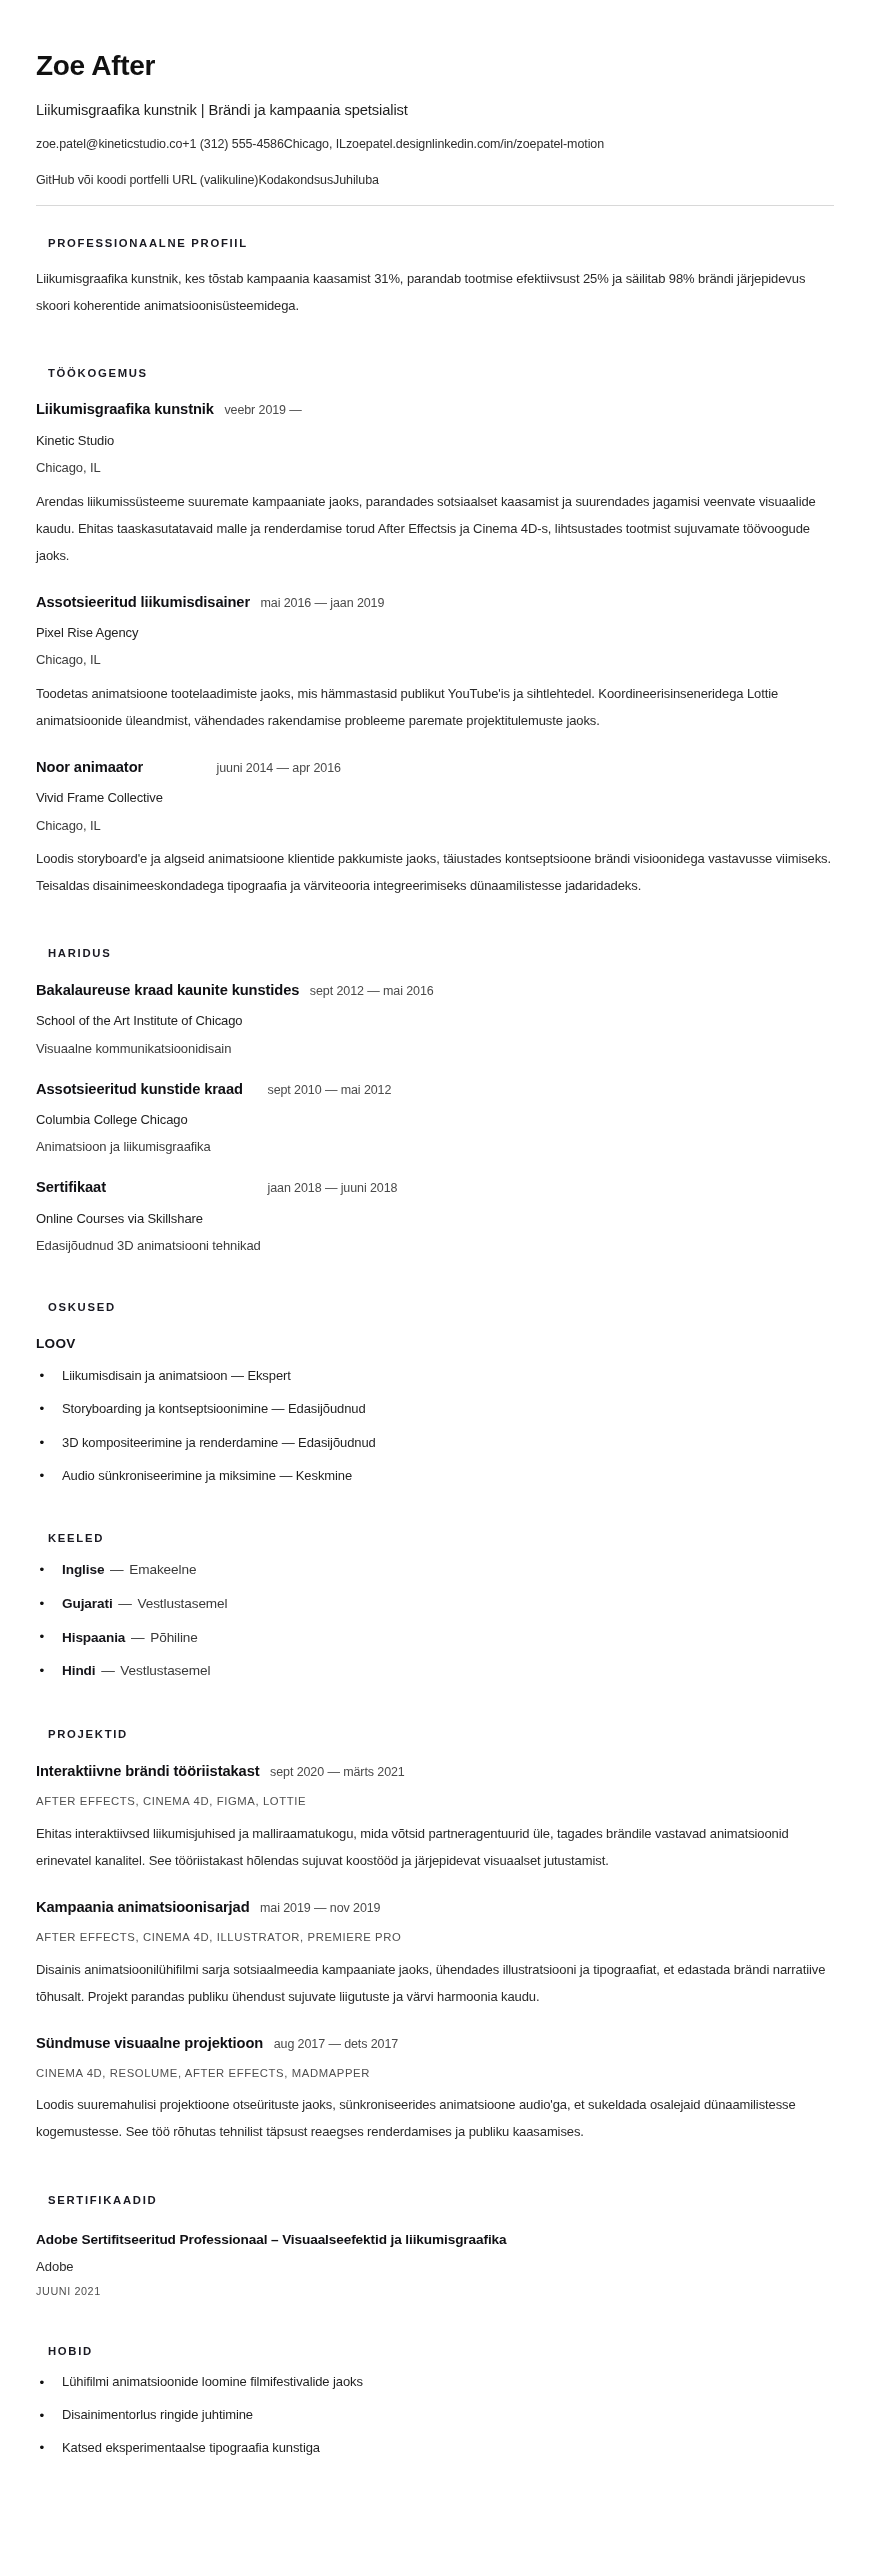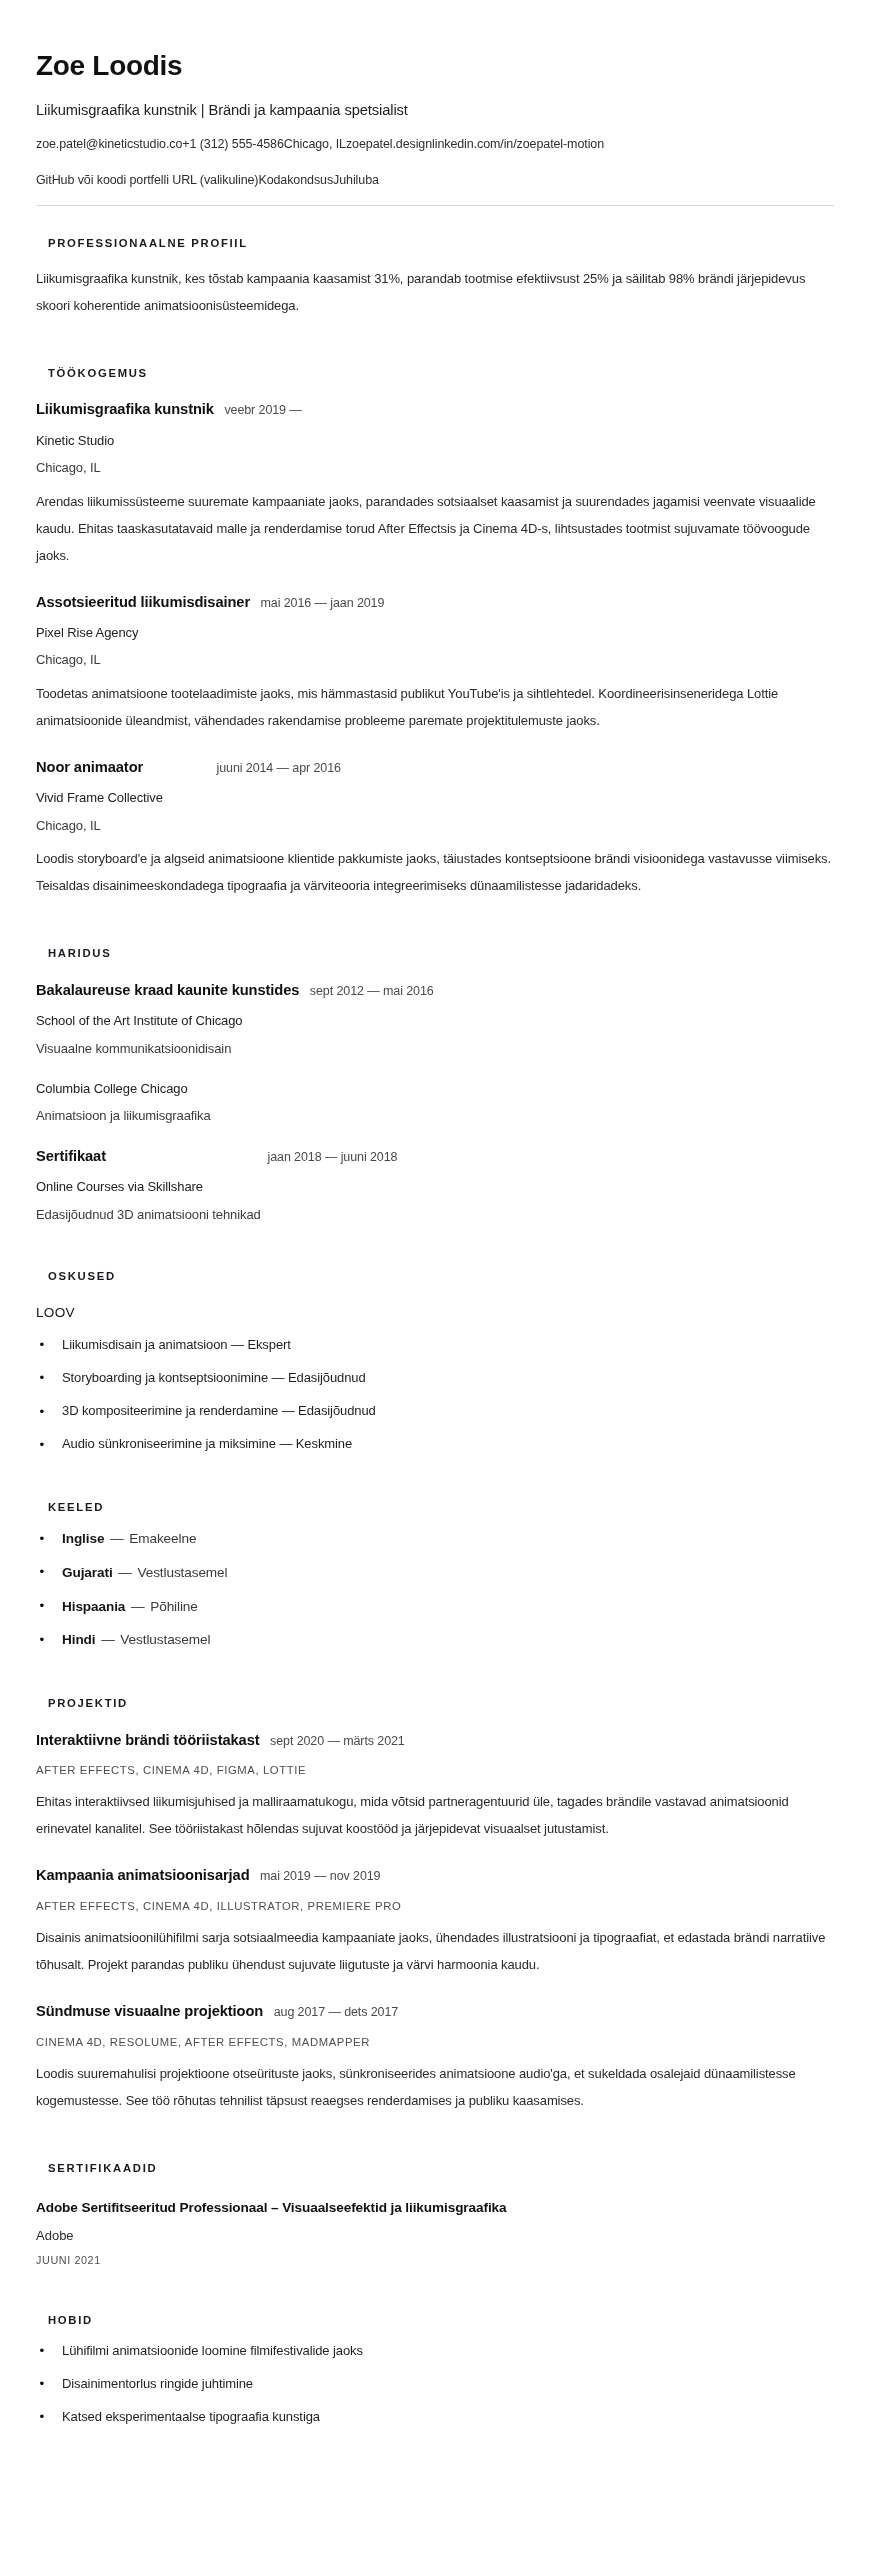--- a/index.html
+++ b/index.html
@@ -139,21 +139,21 @@
     content: "\2022";
     position: absolute;
     left: 3.4px;
     top: -0.6px;
     font-size: 13.6px;
     color: #111111;
   }
   h3.group {
     margin: 22.7px 0 0 0;
     font-size: 13.6px;
-    font-weight: 400;
+    font-weight: 700;
     color: #14141a;
     text-transform: uppercase;
     letter-spacing: 0.3px;
   }
   ul.lang li { font-size: 13.6px; }
   .lang-name { font-weight: 700; color: #15151a; }
   .lang-sep { margin: 0 5.7px; color: #333333; }
   .lang-level { color: #3a3a3a; }
 
   
@@ -176,21 +176,21 @@
     color: #4f4f4f;
     text-transform: uppercase;
   }
 </style>
 </head>
 <body>
 
 <div class="page">
 
   <header>
-    <h1 class="name">Zoe Loodis</h1>
+    <h1 class="name">Zoe After</h1>
     <div class="headline">Liikumisgraafika kunstnik | Brändi ja kampaania spetsialist</div>
 
     <div class="contact-line">
       <span>zoe.patel@kineticstudio.co</span><span>+1 (312) 555-4586</span><span>Chicago, IL</span><span>zoepatel.design</span><span>linkedin.com/in/zoepatel-motion</span>
     </div>
     <div class="contact-line">
       <span>GitHub või koodi portfelli URL (valikuline)</span><span>Kodakondsus</span><span>Juhiluba</span>
     </div>
     <hr class="header-rule">
   </header>
@@ -240,20 +240,24 @@
     <div class="entry edu">
       <div class="entry-head">
         <h3>Bakalaureuse kraad kaunite kunstides</h3>
         <span class="dates">sept 2012 — mai 2016</span>
       </div>
       <div class="school">School of the Art Institute of Chicago</div>
       <div class="field">Visuaalne kommunikatsioonidisain</div>
     </div>
 
     <div class="entry edu">
+      <div class="entry-head">
+        <h3>Assotsieeritud kunstide kraad</h3>
+        <span class="dates">sept 2010 — mai 2012</span>
+      </div>
       <div class="school">Columbia College Chicago</div>
       <div class="field">Animatsioon ja liikumisgraafika</div>
     </div>
 
     <div class="entry edu">
       <div class="entry-head">
         <h3>Sertifikaat</h3>
         <span class="dates">jaan 2018 — juuni 2018</span>
       </div>
       <div class="school">Online Courses via Skillshare</div>

